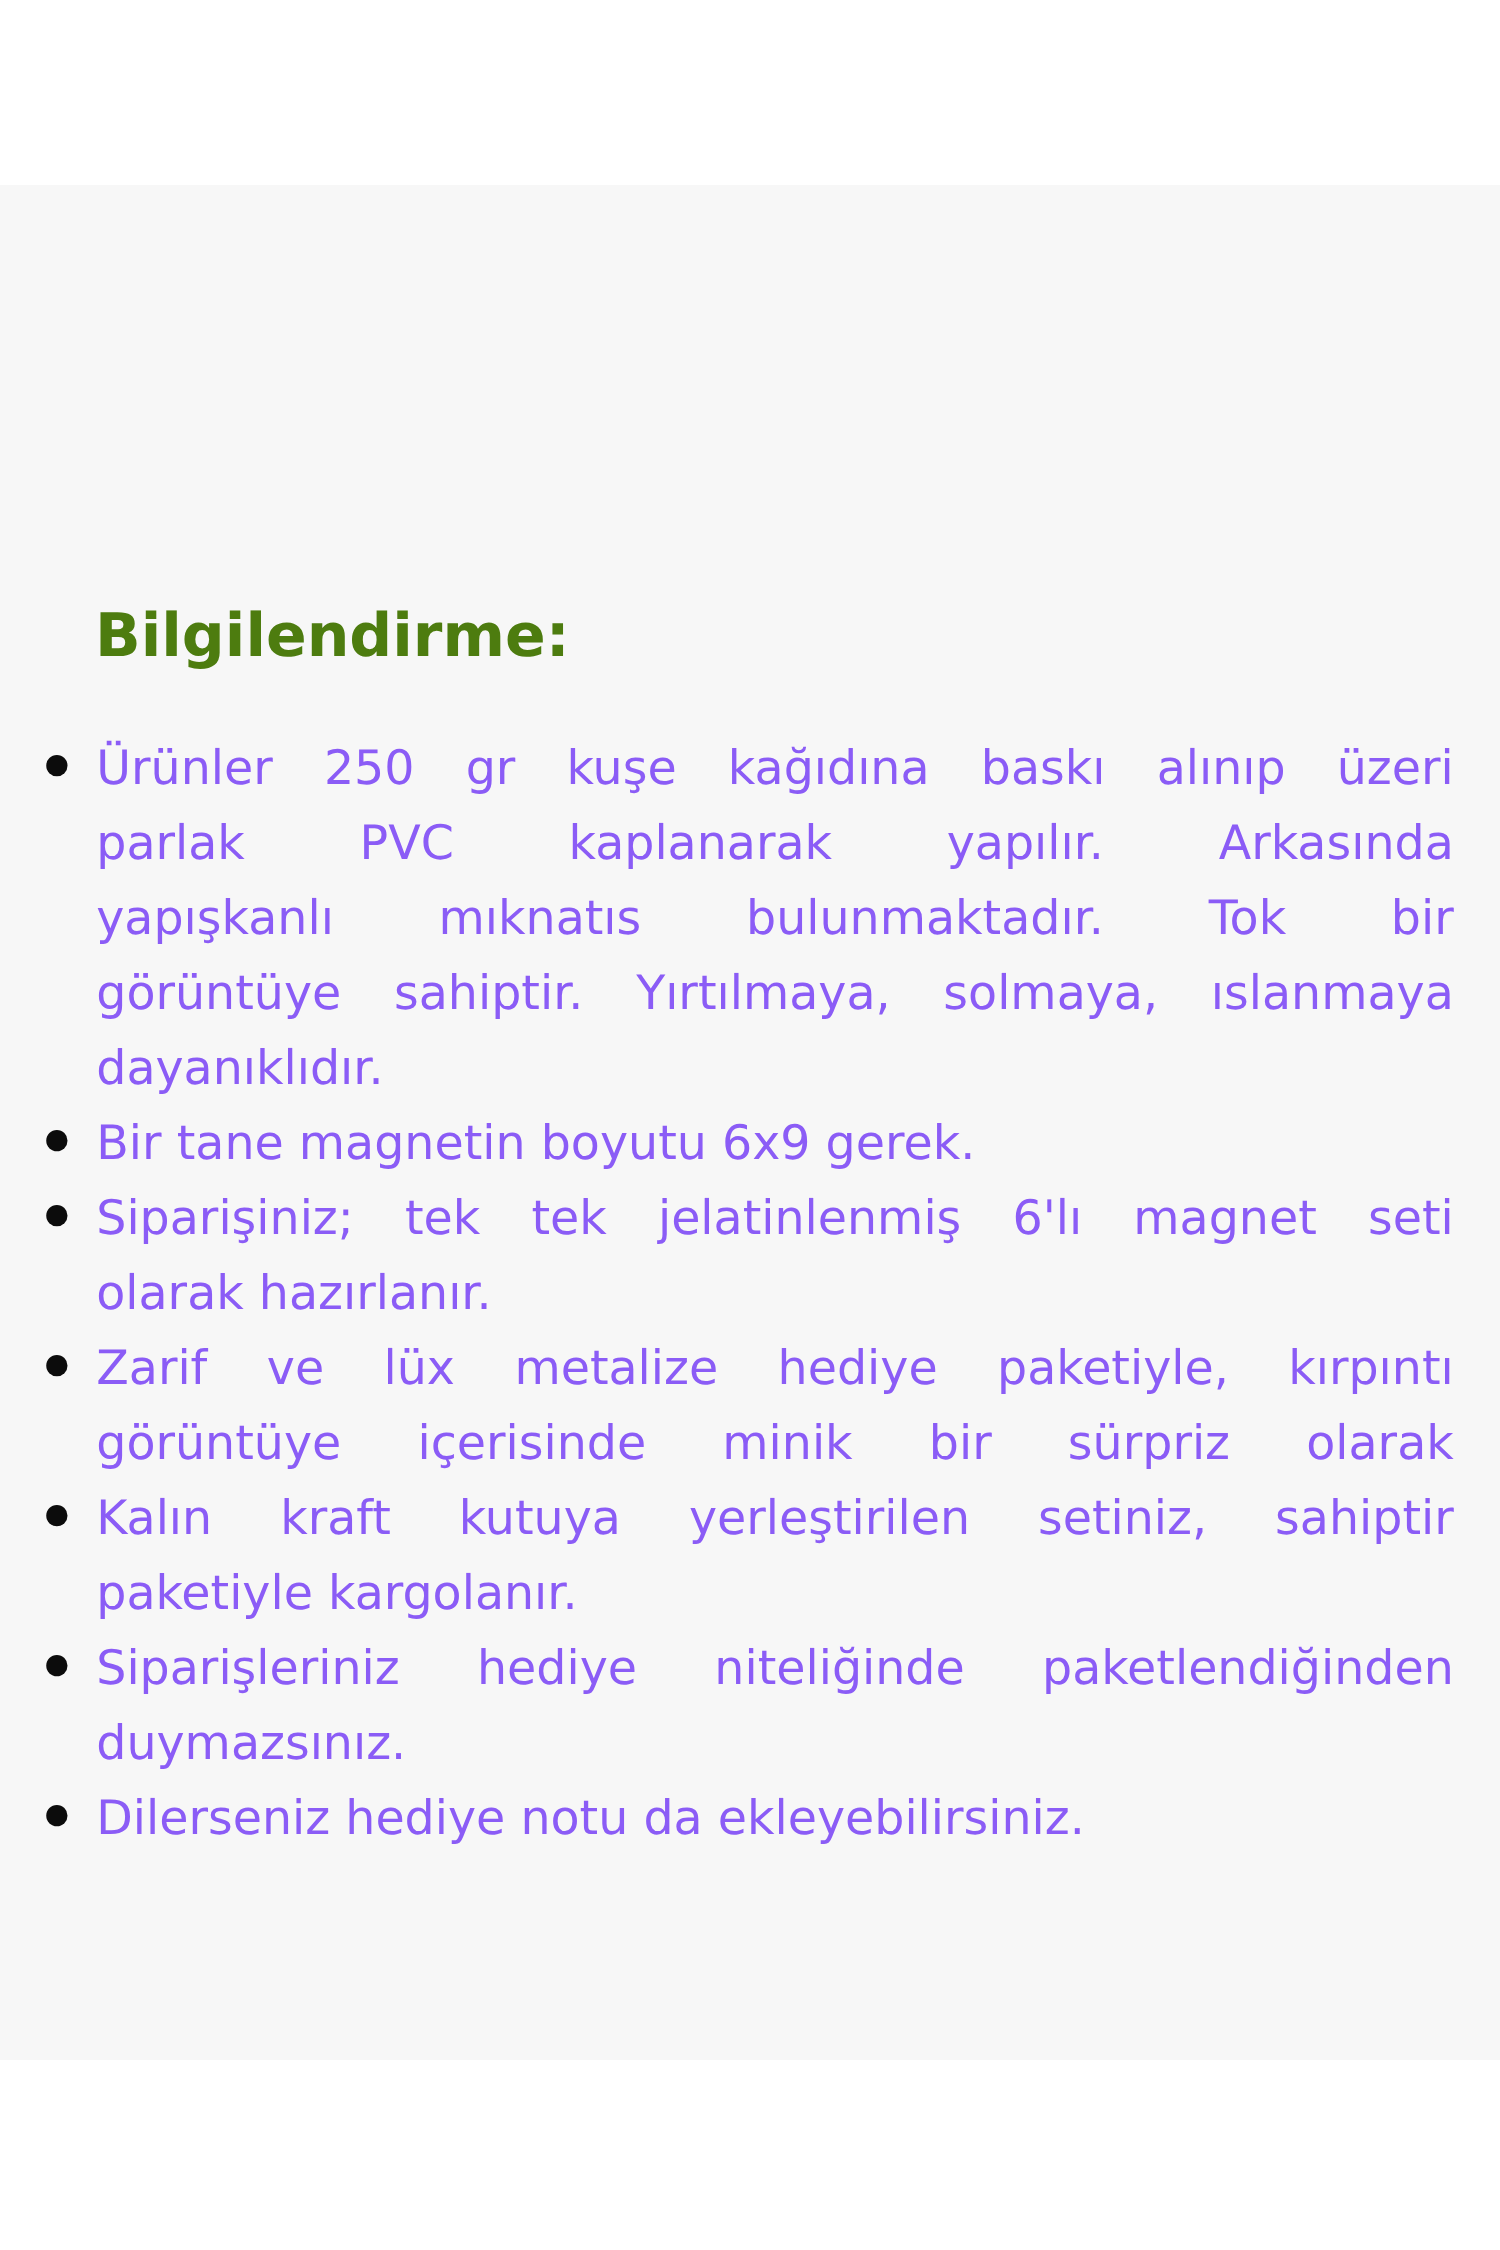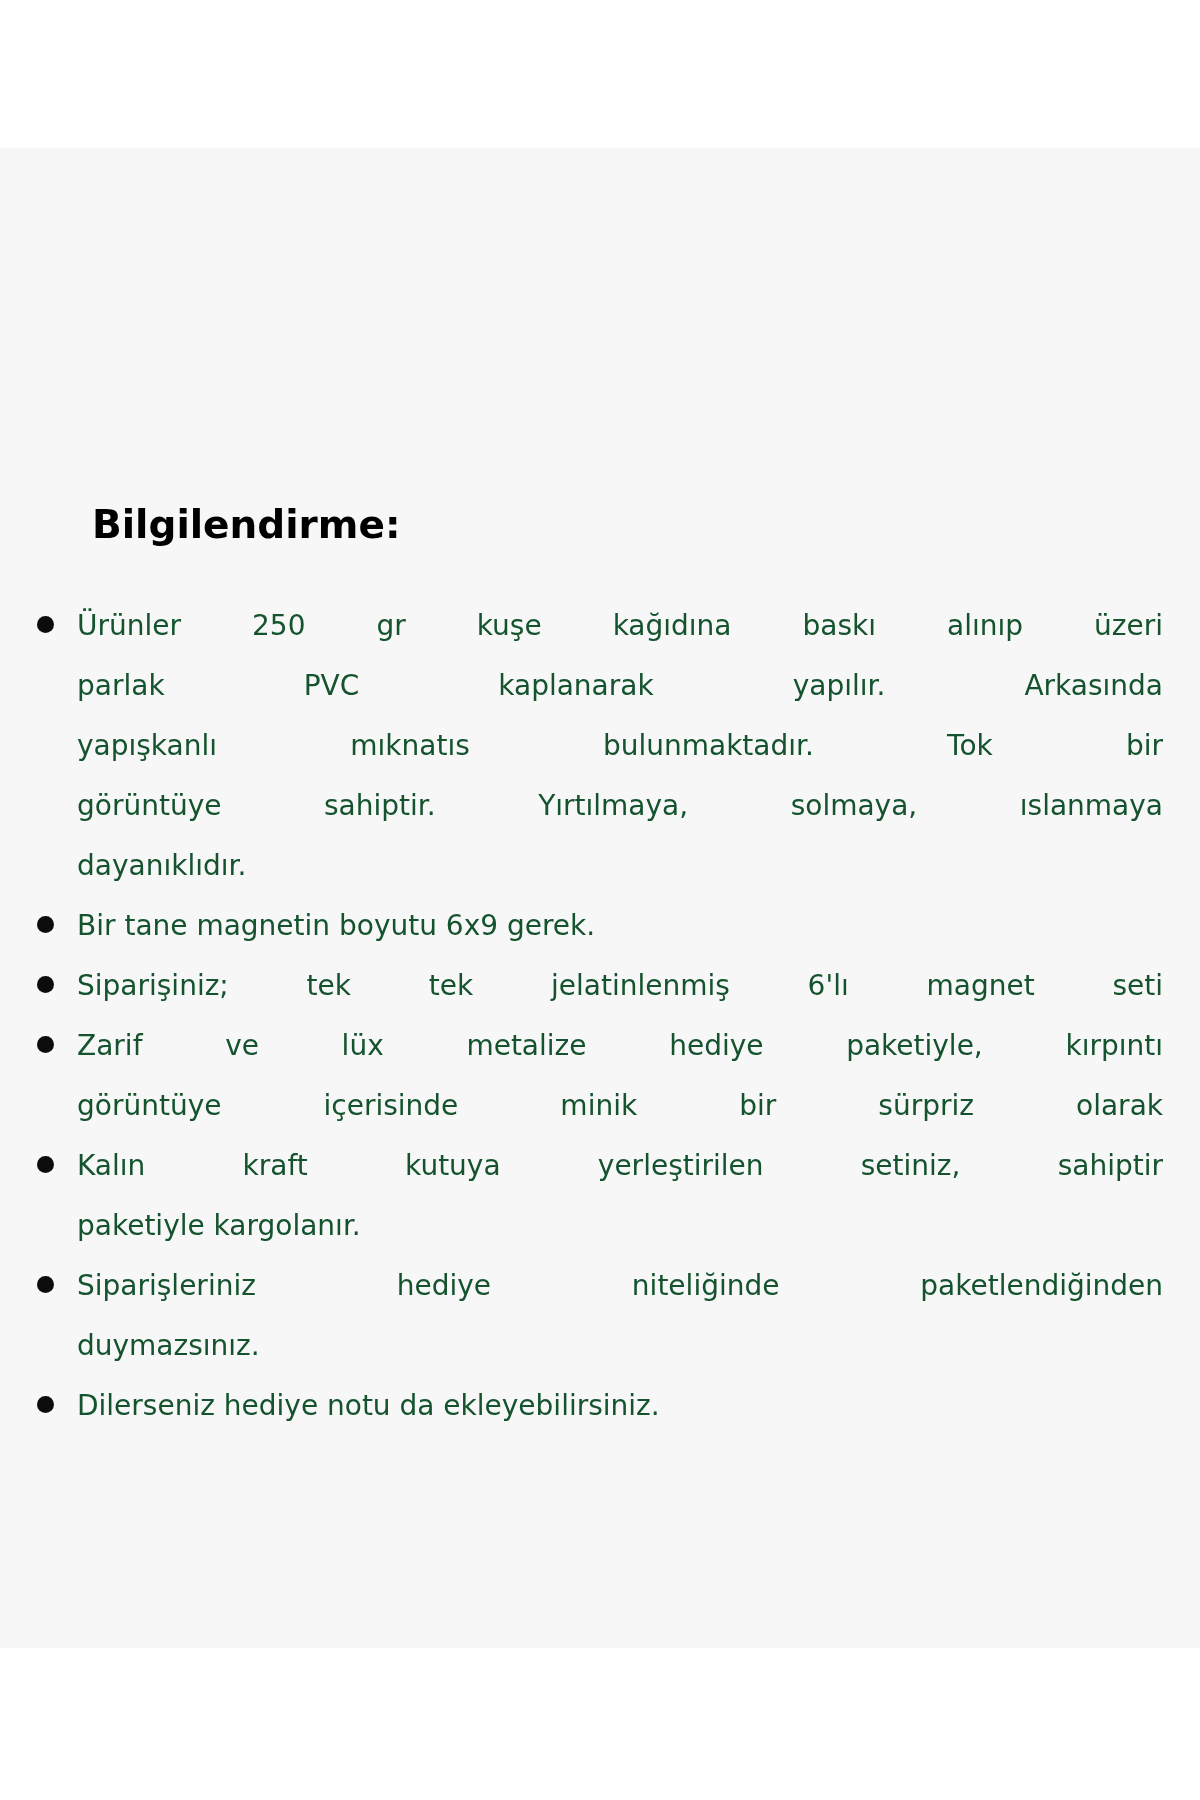--- a/index.html
+++ b/index.html
@@ -24,36 +24,36 @@
     left: 0;
     top: 148px;
     width: 1200px;
     height: 1500px;
     background: #f7f7f7;
   }
   .heading {
     position: absolute;
     left: 76px;
     top: 332px;
-    margin: 16px;
-    font-size: 39px;
+    margin: 0;
+    font-size: 48px;
     line-height: 58px;
     font-weight: 700;
-    color: #000000;
+    color: #4d7c0f;
   }
   .blist {
     position: absolute;
     left: 77px;
-    top: 448px;
+    top: 436px;
     width: 1086px;
     margin: 0;
     padding: 0;
     list-style: none;
-    font-size: 28px;
-    color: #14532d;
+    font-size: 38px;
+    color: #8b5cf6;
   }
   .blist li {
     position: relative;
     margin: 0;
     padding: 0;
   }
   .dot {
     position: absolute;
     left: -40px;
     top: 20px;
@@ -90,20 +90,21 @@
           <div class="line">görüntüye sahiptir. Yırtılmaya, solmaya, ıslanmaya</div>
           <div class="line last">dayanıklıdır.</div>
         </li>
         <li>
         <span class="dot"></span>
       <div class="line last">Bir tane magnetin boyutu 6x9 gerek.</div>
         </li>
         <li>
         <span class="dot"></span>
       <div class="line">Siparişiniz; tek tek jelatinlenmiş 6'lı magnet seti</div>
+          <div class="line last">olarak hazırlanır.</div>
         </li>
         <li>
         <span class="dot"></span>
       <div class="line">Zarif ve lüx metalize hediye paketiyle, kırpıntı</div>
           <div class="line">görüntüye içerisinde minik bir sürpriz olarak</div>
         </li>
         <li>
         <span class="dot"></span>
       <div class="line">Kalın kraft kutuya yerleştirilen setiniz, sahiptir</div>
           <div class="line last">paketiyle kargolanır.</div>

